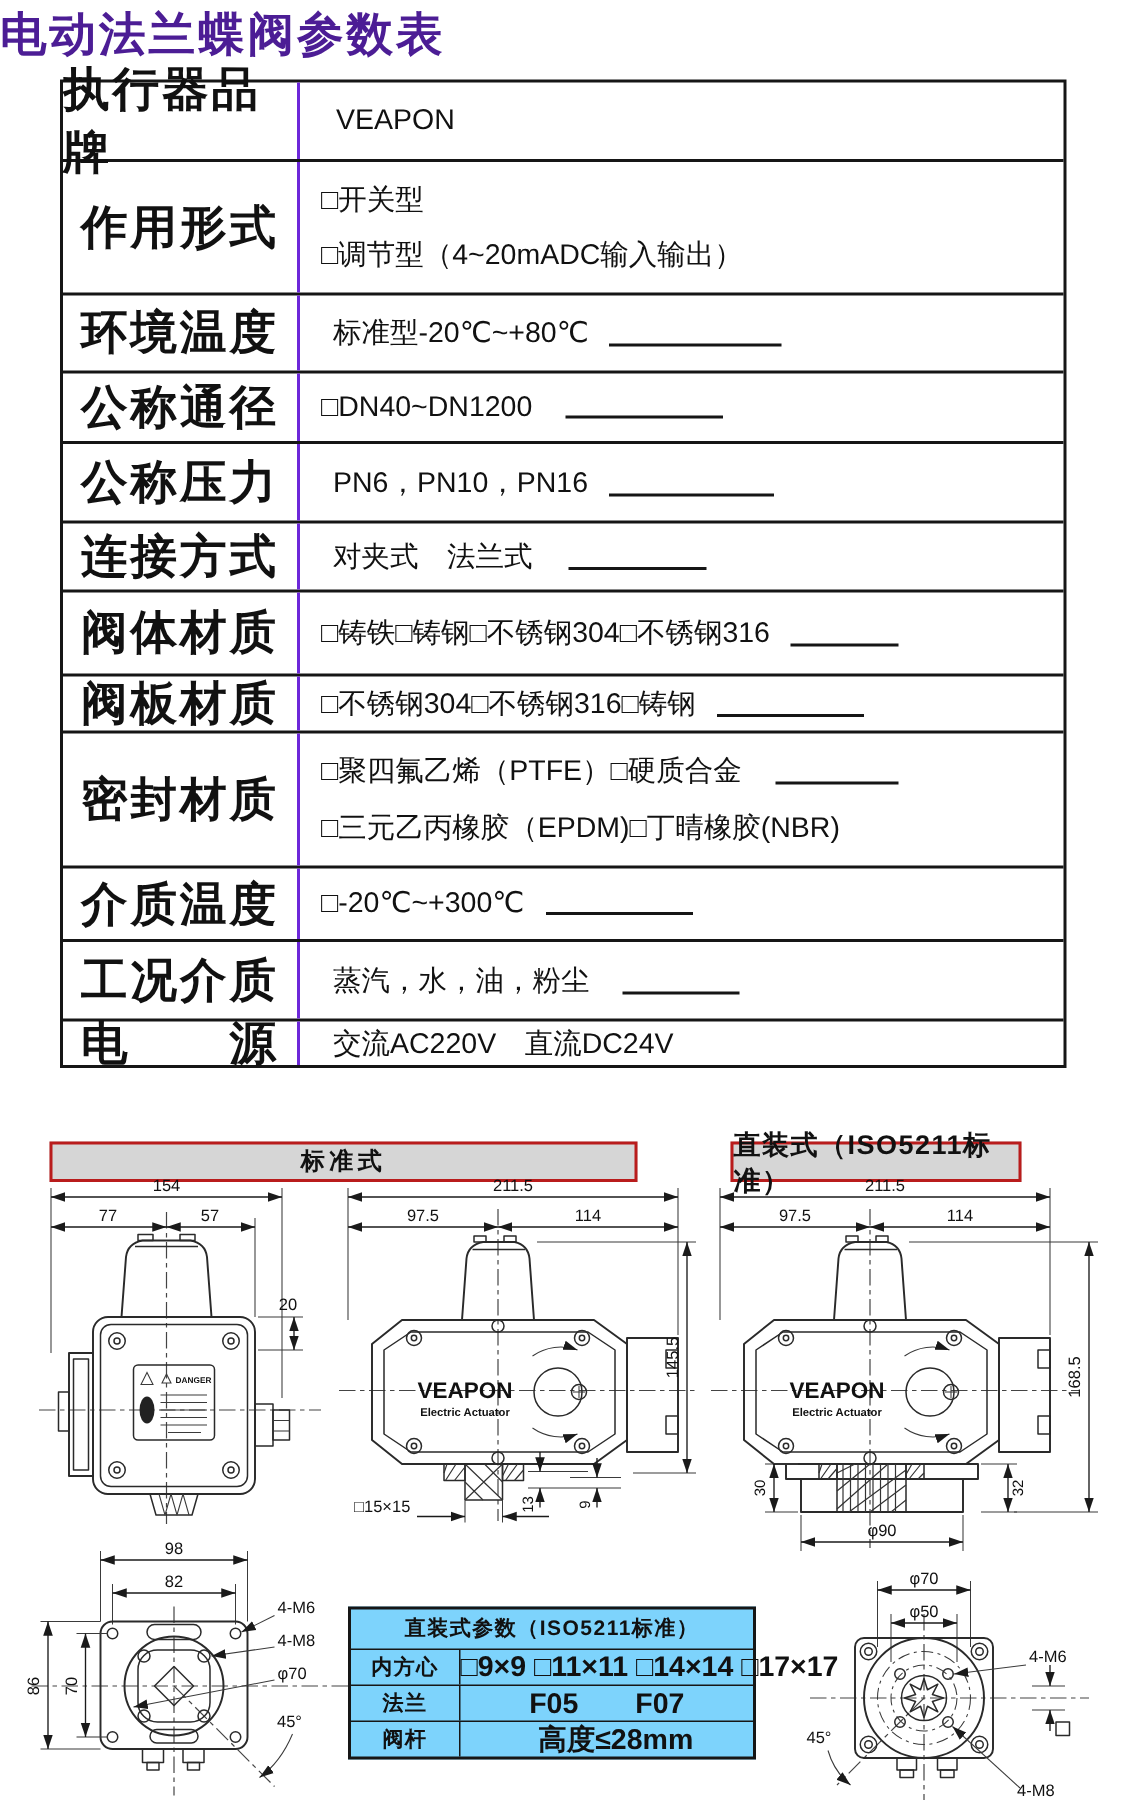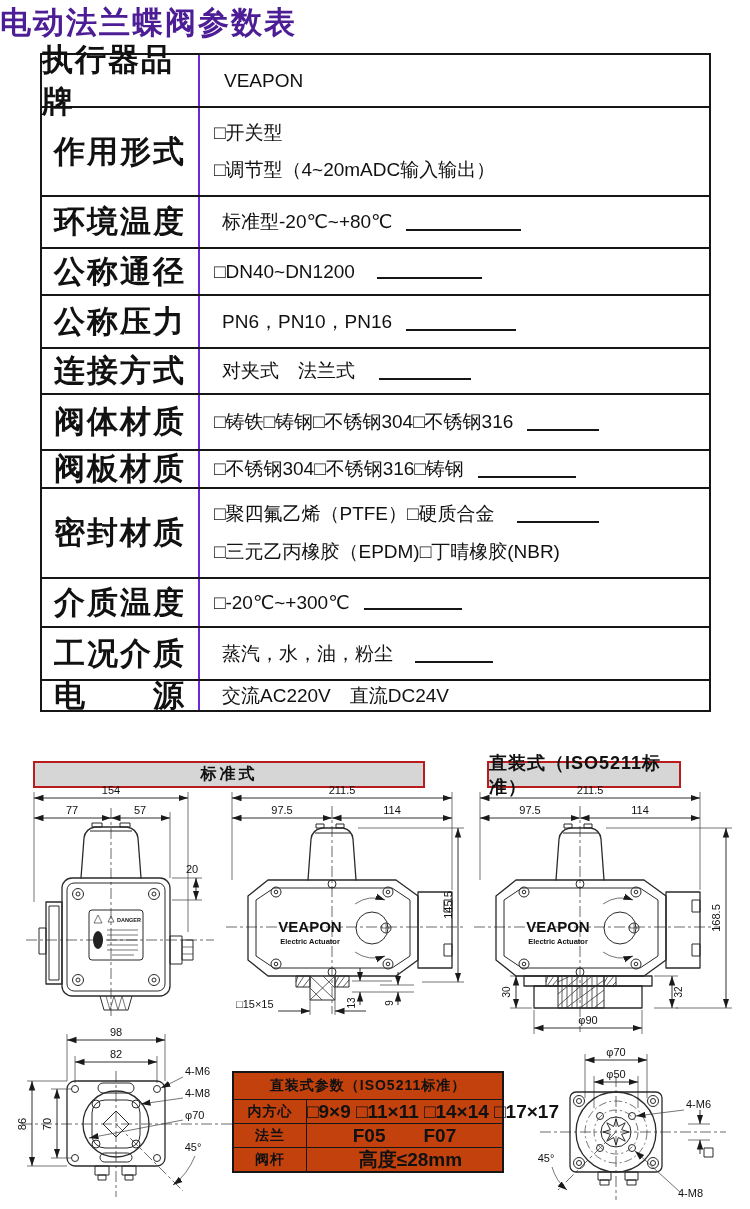--- a/index.html
+++ b/index.html
@@ -38,21 +38,21 @@
   .ol2{stroke:#2a2a2a;stroke-width:1;fill:none;stroke-linejoin:round;}
   .dim{stroke:#1a1a1a;stroke-width:0.9;fill:none;}
   .thin{stroke:#3a3a3a;stroke-width:0.7;fill:none;}
   .cl{stroke:#444;stroke-width:0.8;fill:none;stroke-dasharray:11 3 3 3;}
   .hatch{stroke:#333;stroke-width:0.8;fill:none;}
   .dt{font-size:11px;}
   .dts{font-size:10px;}
 
   
   .iso{position:absolute;left:232px;top:1071px;width:272px;border:2px solid #161616;
-       box-sizing:border-box;background:#c2410c;font-weight:700;}
+       box-sizing:border-box;background:#7dd3fc;font-weight:700;}
   .iso .hrow{height:26px;display:flex;align-items:center;justify-content:center;
              font-size:14px;border-bottom:1.5px solid #161616;letter-spacing:1px;}
   .iso .irow{height:23px;display:flex;border-bottom:1.5px solid #161616;}
   .iso .irow:last-child{border-bottom:none;gap:12px;}
   .iso .il{width:72px;flex:0 0 72px;border-right:1.5px solid #161616;display:flex;
            align-items:center;justify-content:center;font-size:14px;letter-spacing:1px;}
   .iso .iv{flex:1;display:flex;align-items:center;justify-content:center;
            font-size:19px;white-space:pre;}
 </style>
 </head>

